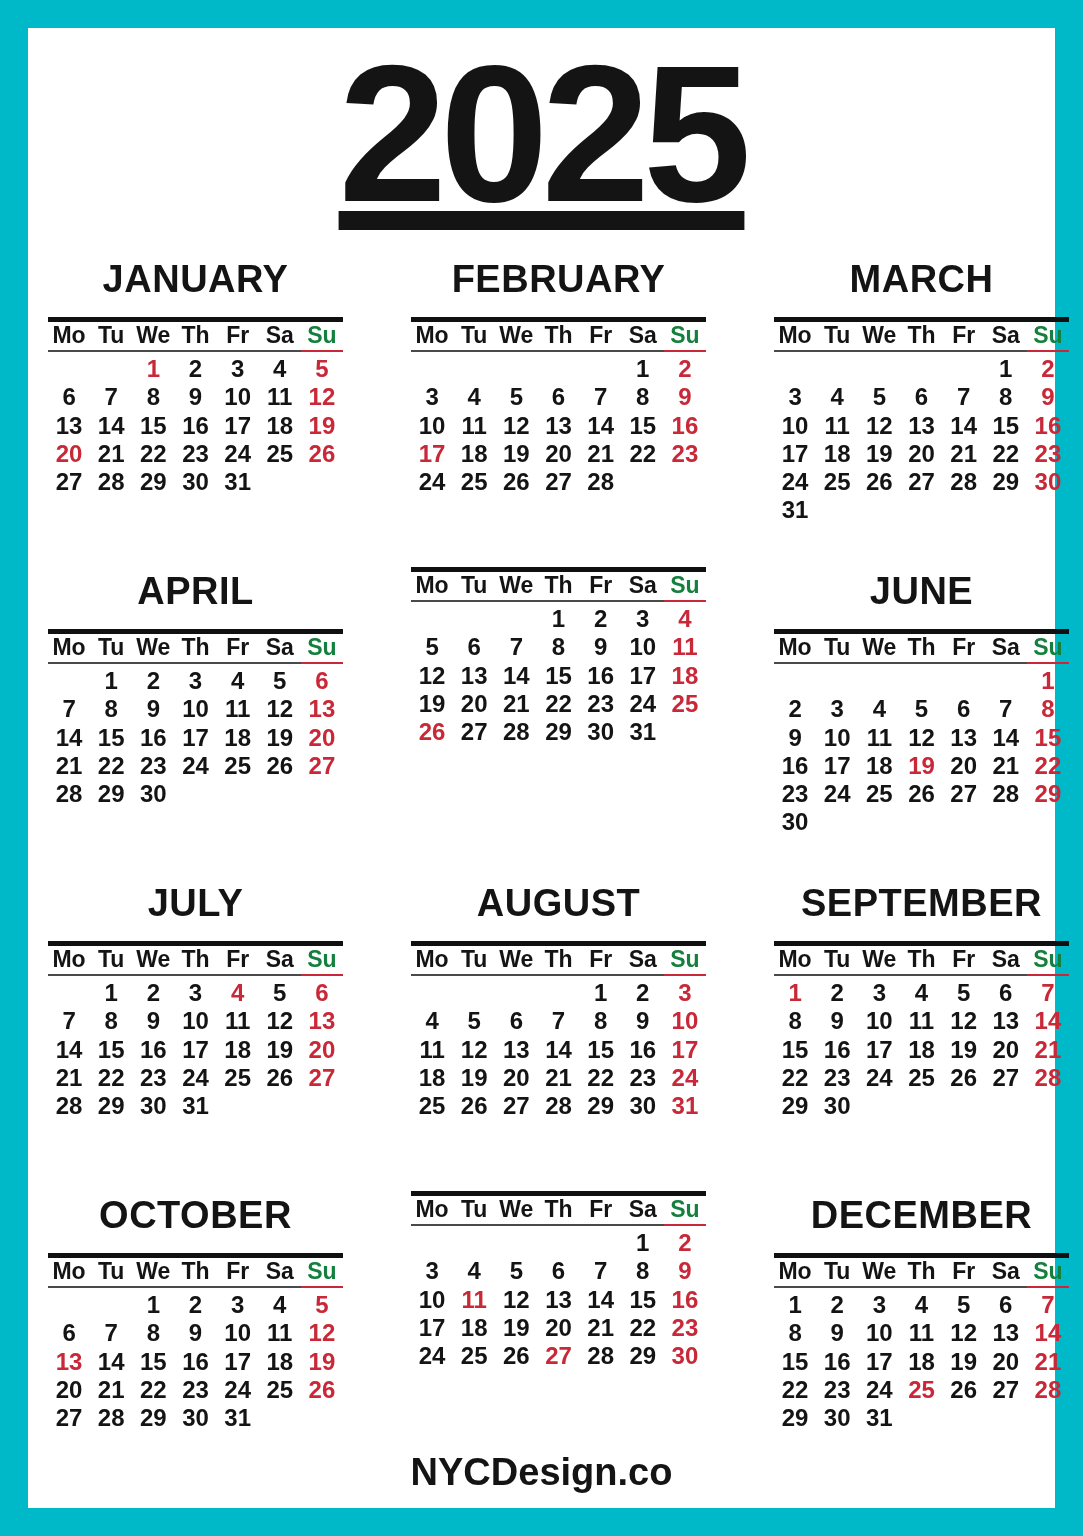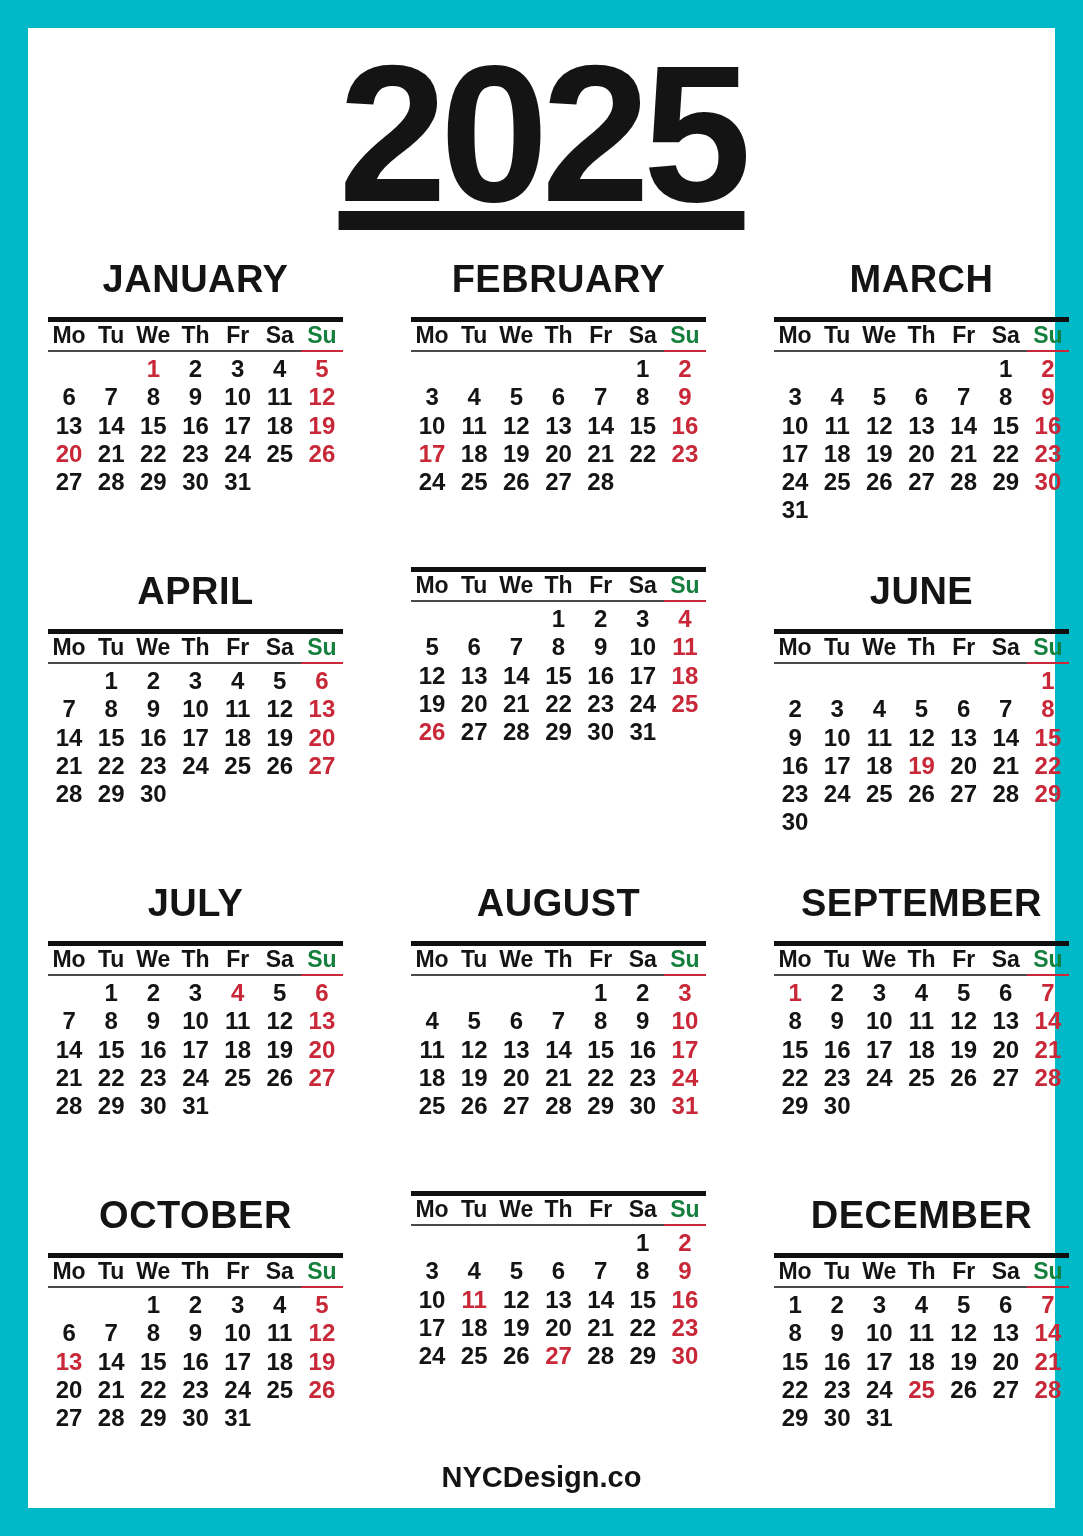--- a/index.html
+++ b/index.html
@@ -71,21 +71,21 @@
     font-size:24px;
     font-weight:bold;
     line-height:28.3px;
     color:#141414;
   }
   .dcell.red{color:#c82837;}
   .footer{
     position:absolute;
     bottom:14px;left:0;right:0;
     text-align:center;
-    font-size:29px;
+    font-size:38px;
     font-weight:bold;
     color:#141414;
   }
 </style>
 </head>
 <body>
 
 <div class="page">
   <h1 class="year">2025</h1>
   <div class="months">

